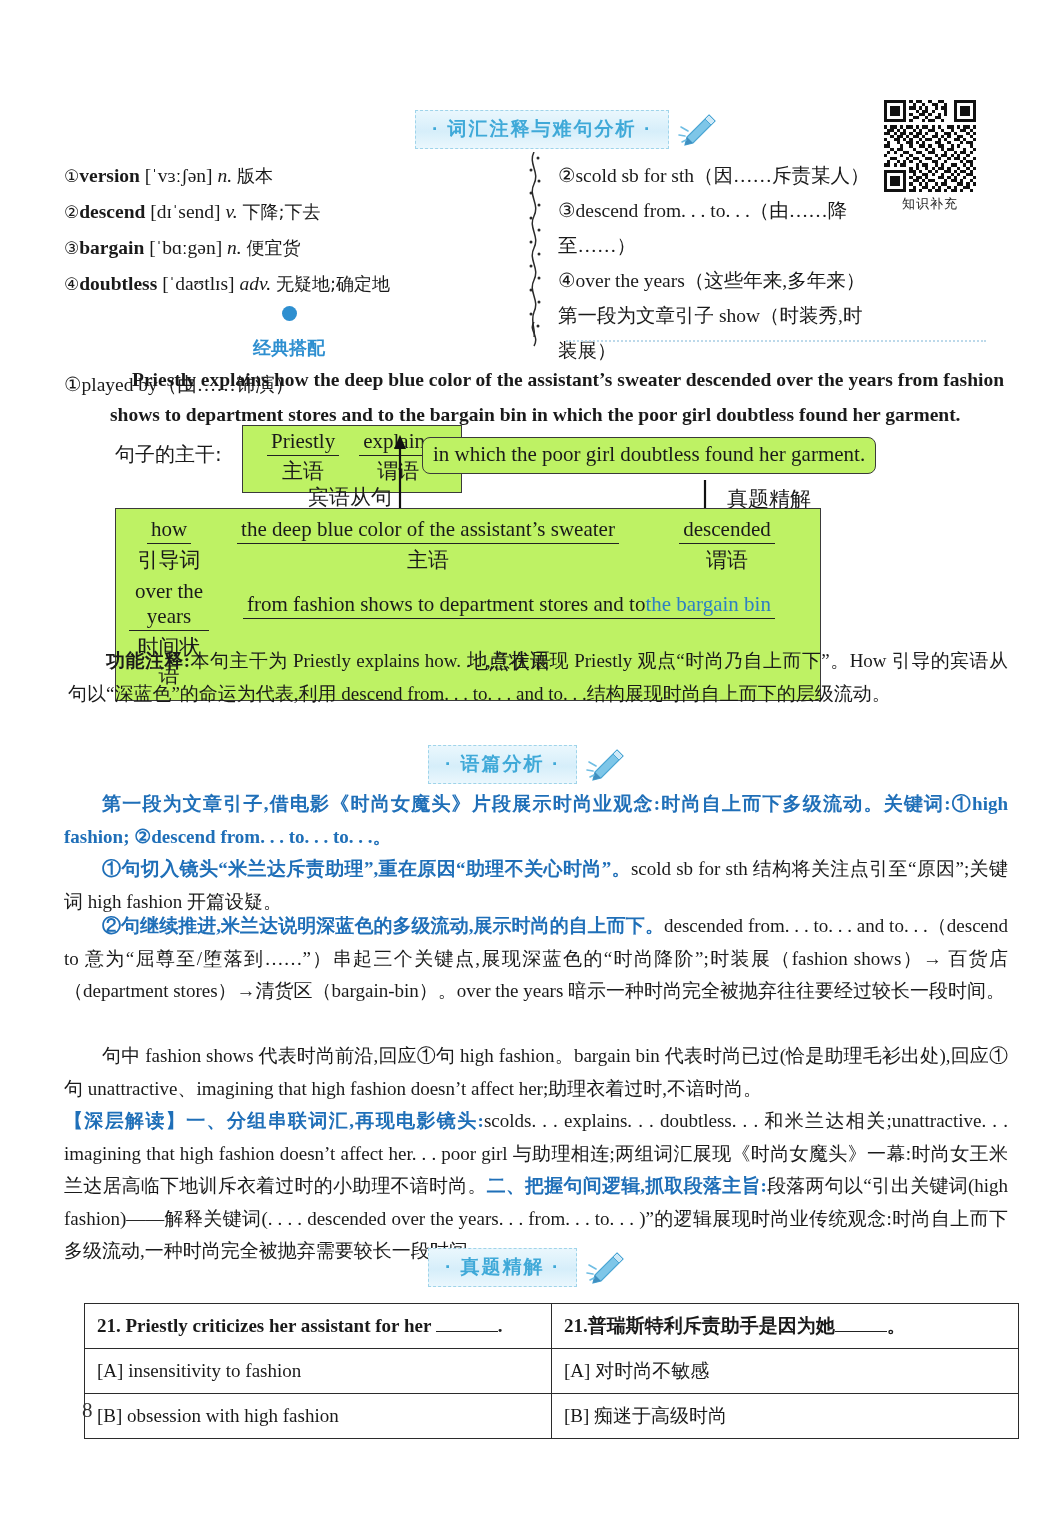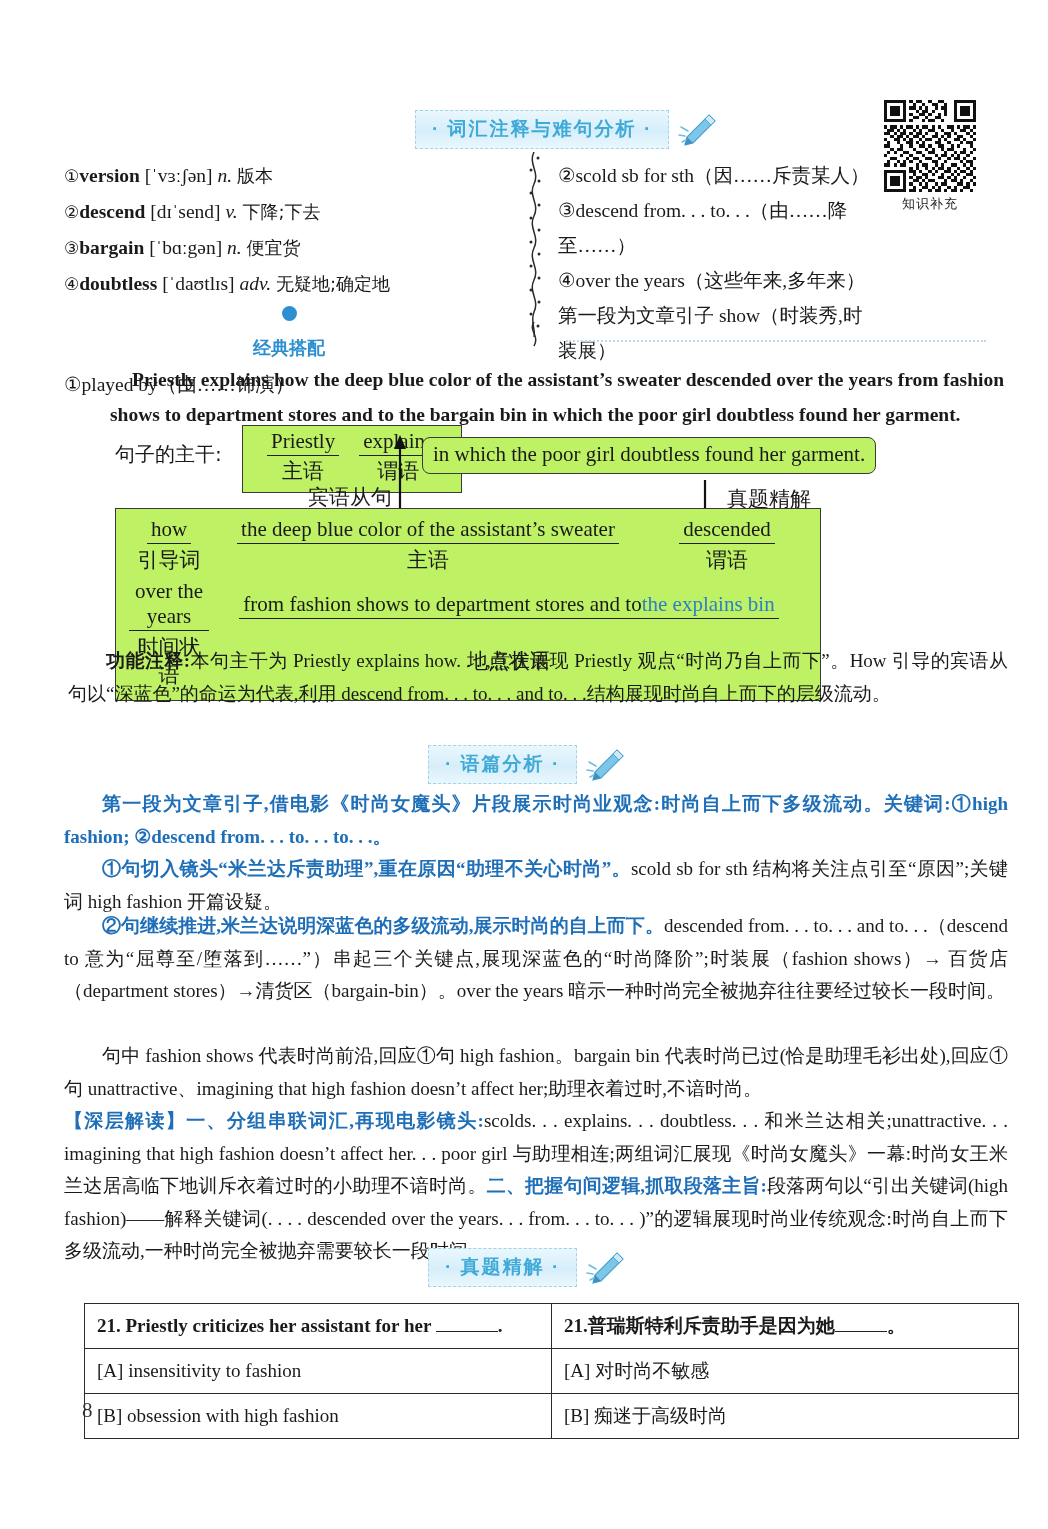--- a/index.html
+++ b/index.html
@@ -473,21 +473,21 @@
           <td class="tbl-cell" style="width:160px;"><span class="en u-line">descended</span></td>
         </tr>
         <tr>
           <td class="tbl-cell"><span class="cn-sm">引导词</span></td>
           <td class="tbl-cell"><span class="cn-sm">主语</span></td>
           <td class="tbl-cell"><span class="cn-sm">谓语</span></td>
         </tr>
         <tr>
           <td class="tbl-cell" style="padding-top:4px;"><span class="en u-line">over the years</span></td>
           <td class="tbl-cell" colspan="2" style="padding-top:4px;">
-            <span class="en u-line"><span>from fashion shows to department stores and to</span><span class="blue-txt">the explains bin</span></span>
+            <span class="en u-line"><span>from fashion shows to department stores and to</span><span class="blue-txt">the bargain bin</span></span>
           </td>
         </tr>
         <tr>
           <td class="tbl-cell"><span class="cn-sm">时间状语</span></td>
           <td class="tbl-cell" colspan="2"><span class="cn-sm">地点状语</span></td>
         </tr>
       </tbody>
         </table>
     </div>
   </div>

